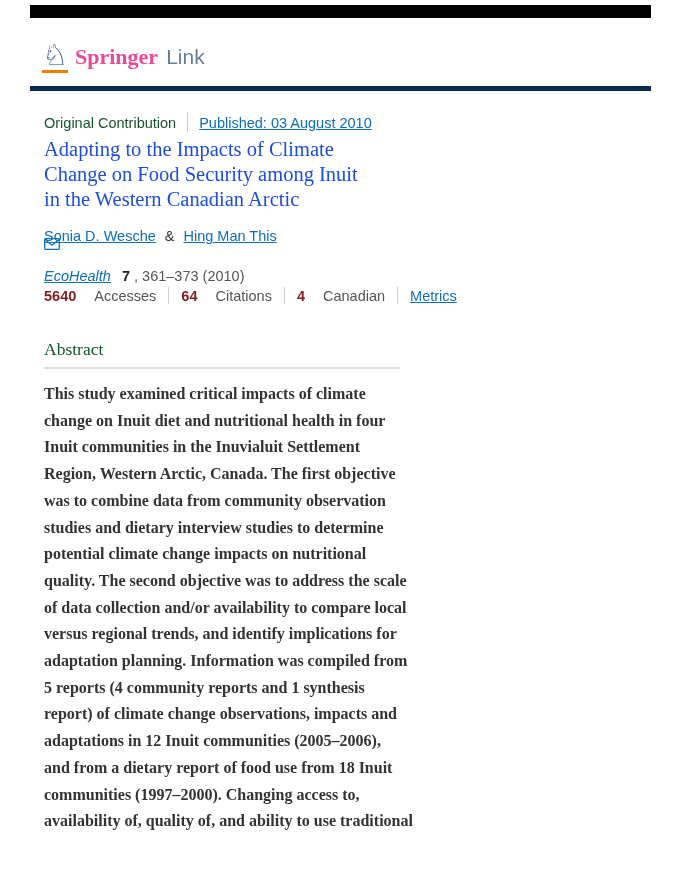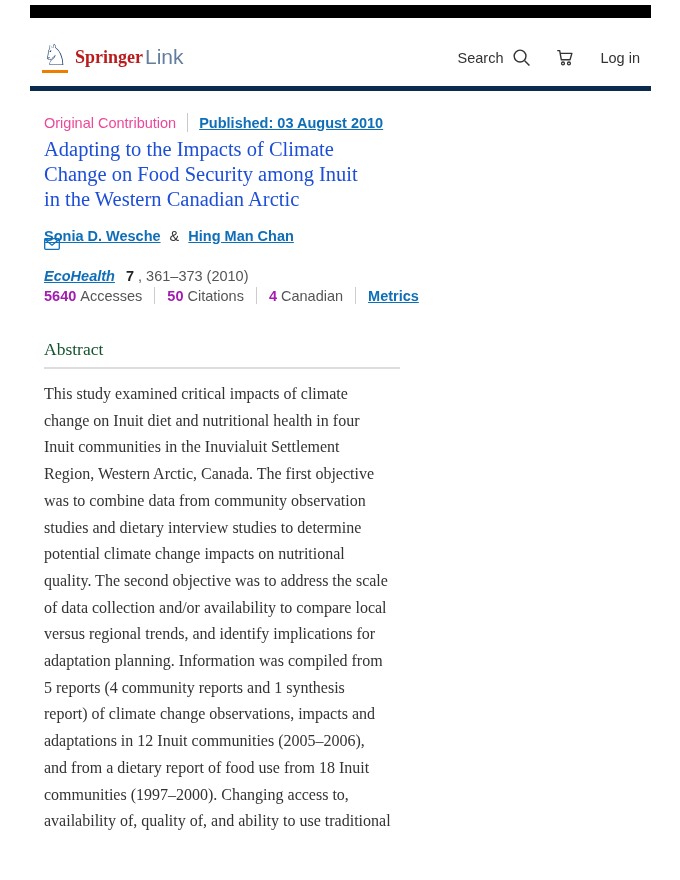--- a/index.html
+++ b/index.html
@@ -8,134 +8,115 @@
   .stage { position:relative; width:680px; height:880px; background:#fff; }
 
   
   .top-black-bar { position:absolute; left:30px; top:5px; width:621px; height:13px; background:#000; }
 
   
   .logo { position:absolute; left:42px; top:41px; height:32px; display:flex; align-items:center; cursor:pointer; }
   .logo-mark { display:inline-block; font-size:29px; line-height:29px; color:#1c3c6e;
                border-bottom:3px solid #ef7d00; padding-bottom:0px; margin-right:7px;
                font-family:"DejaVu Sans", sans-serif; }
-  .brand-springer { font-family:"Liberation Serif", serif; font-weight:700; font-size:18px; color:#b91c1c; }
-  .brand-link { font-size:21px; color:#647f9e; font-weight:400; margin-left:2px; }
+  .brand-springer { font-family:"Liberation Serif", serif; font-weight:700; font-size:22px; color:#ec4899; }
+  .brand-link { font-size:21px; color:#647f9e; font-weight:400; margin-left:8px; }
 
   .header-right { position:absolute; top:47px; right:40px; display:flex; align-items:center; }
   .search-group { display:flex; align-items:center; cursor:pointer; }
   .hdr-label { font-size:14.5px; color:#333; }
   .icon-btn { display:inline-flex; align-items:center; justify-content:center; cursor:pointer; }
   .search-group .icon-btn { margin-left:8px; }
   .cart-btn { margin-left:22px; }
   .login-btn { margin-left:24px; cursor:pointer; }
 
   .header-rule { position:absolute; left:30px; top:86px; width:621px; height:5px; background:#0b2b4e; }
 
   
   .meta-row { position:absolute; left:44px; top:113px; display:flex; align-items:center; font-size:14.5px; }
-  .category { color:#ec4899;text-align:right; }
+  .category { color:#14532d;text-align:right; }
   .meta-sep { display:inline-block; width:1px; height:19px; background:#c9c9c9; margin:0 11px; }
-  a.link, .link { color:#0e6eb8; text-decoration:underline; cursor:pointer;font-weight:bold; }
+  a.link, .link { color:#0e6eb8; text-decoration:underline; cursor:pointer; }
 
   .article-title { position:absolute; left:44px; top:137px; width:420px;
                    font-family:"Liberation Serif", serif; font-size:20.5px; line-height:25px;
                    color:#1d4ed8; white-space:pre-line; font-weight:400; }
 
   .authors-row { position:absolute; left:44px; top:228px; font-size:14.5px; color:#333; }
   .author-sep { margin:0 5px; color:#333; }
   .envelope { position:relative; top:-6px; margin-left:3px; cursor:pointer; }
 
   .journal-row { position:absolute; left:44px; top:268px; font-size:14.5px; color:#555; }
   .journal-name { font-style:italic; }
   .journal-vol { font-weight:700; color:#222; margin-left:7px; }
 
   .metrics-row { position:absolute; left:44px; top:287px; display:flex; align-items:center; font-size:14.5px; }
-  .stat-value { font-weight:700; color:#a21caf; }
-  .stat-label { color:#555; margin-left:4px; }
+  .stat-value { font-weight:700; color:#7f1d1d; }
+  .stat-label { color:#555; margin-left:18px; }
   .stat-sep { display:inline-block; width:1px; height:17px; background:#ccc; margin:0 12px; }
 
   .abstract-heading { position:absolute; left:44px; top:339px;
                       font-family:"Liberation Serif", serif; font-size:17.5px; color:#14532d; font-weight:400; }
   .abstract-rule { position:absolute; left:44px; top:367px; width:356px; height:2px; background:#ddd; }
 
   .abstract-text { position:absolute; left:44px; top:381px; width:420px;
                    font-family:"Liberation Serif", serif; font-size:16px; line-height:26.7px;
-                   color:#333; white-space:pre; font-weight:400; }
+                   color:#333; white-space:pre; font-weight:700; }
 
   svg { display:block; }
 </style>
 </head>
 <body>
 
 <div class="stage">
 
   <div class="top-black-bar"></div>
 
   <div class="logo">
     <span class="logo-mark">♘</span>
     <span class="brand-springer">Springer</span>
     <span class="brand-link">Link</span>
   </div>
 
-  <div class="header-right">
-    <span class="search-group">
-      <span class="hdr-label">Search</span>
-      <span class="icon-btn">
-        <svg width="21" height="21" viewBox="0 0 22 22" fill="none">
-          <circle cx="9.5" cy="9.5" r="6.2" stroke="#333" stroke-width="1.5"></circle>
-          <line x1="14.3" y1="14.3" x2="19.3" y2="19.3" stroke="#333" stroke-width="1.5"></line>
-        </svg>
-      </span>
-    </span>
-    <span class="icon-btn cart-btn">
-      <svg width="22" height="21" viewBox="0 0 24 22" fill="none">
-        <path d="M3.5 3.5 H6.2 L8 13.5 H17.5 L19.5 6.5 H7" stroke="#333" stroke-width="1.5" stroke-linejoin="round"></path>
-        <circle cx="9.8" cy="17.5" r="1.6" stroke="#333" stroke-width="1.4"></circle>
-        <circle cx="16.3" cy="17.5" r="1.6" stroke="#333" stroke-width="1.4"></circle>
-      </svg>
-    </span>
-    <span class="hdr-label login-btn">Log in</span>
-  </div>
 
   <div class="header-rule"></div>
 
   <div class="meta-row">
     <span class="category">Original Contribution</span>
     <span class="meta-sep"></span>
     <span class="link">Published: 03 August 2010</span>
   </div>
 
   <h1 class="article-title">Adapting to the Impacts of Climate
 Change on Food Security among Inuit
 in the Western Canadian Arctic</h1>
 
   <div class="authors-row">
     <span class="link">Sonia D. Wesche</span>
     <span class="author-sep">&amp;</span>
-    <span class="link">Hing Man Chan</span>
+    <span class="link">Hing Man This</span>
     <span class="envelope">
       <svg width="16" height="12" viewBox="0 0 16 12" fill="none">
         <rect x="0.7" y="0.7" width="14.6" height="10.6" rx="1" stroke="#0e6eb8" stroke-width="1.3"></rect>
         <path d="M1 1.6 L8 7.2 L15 1.6" stroke="#0e6eb8" stroke-width="1.3" fill="none"></path>
       </svg>
     </span>
   </div>
 
   <div class="journal-row">
     <span class="link journal-name">EcoHealth</span>
     <span class="journal-vol">7</span>
     <span>, 361–373 (2010)</span>
   </div>
 
   <div class="metrics-row">
     <span class="stat-value">5640</span>
     <span class="stat-label">Accesses</span>
     <span class="stat-sep"></span>
-    <span class="stat-value">50</span>
+    <span class="stat-value">64</span>
     <span class="stat-label">Citations</span>
     <span class="stat-sep"></span>
     <span class="stat-value">4</span>
     <span class="stat-label">Canadian</span>
     <span class="stat-sep"></span>
     <span class="link">Metrics</span>
   </div>
 
   <h2 class="abstract-heading">Abstract</h2>
   <div class="abstract-rule"></div>

